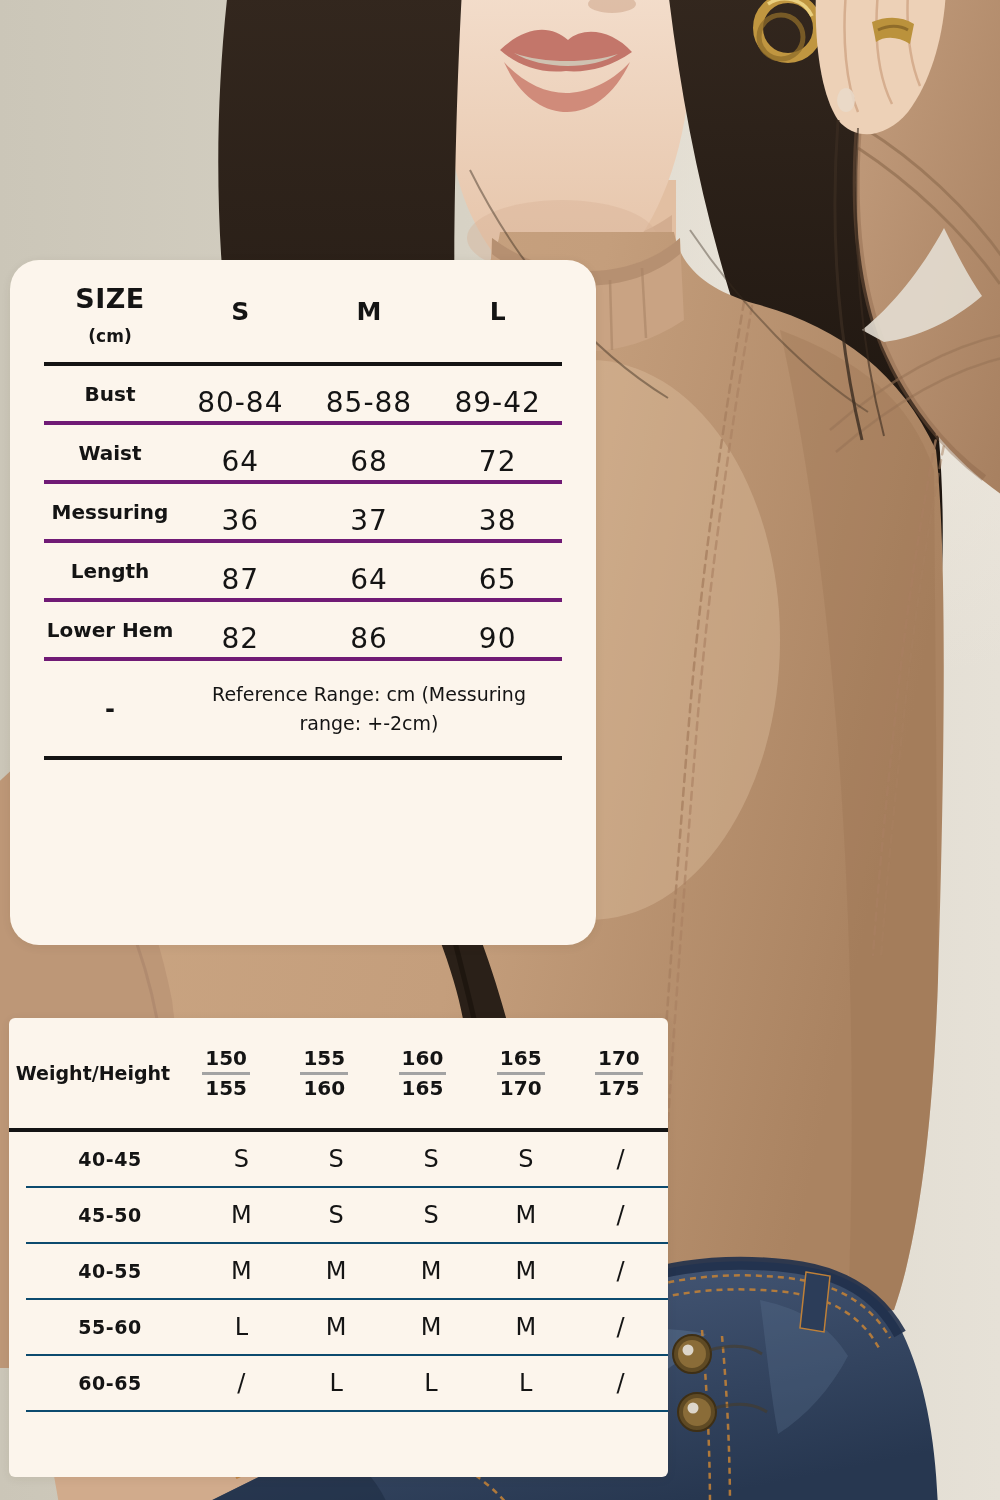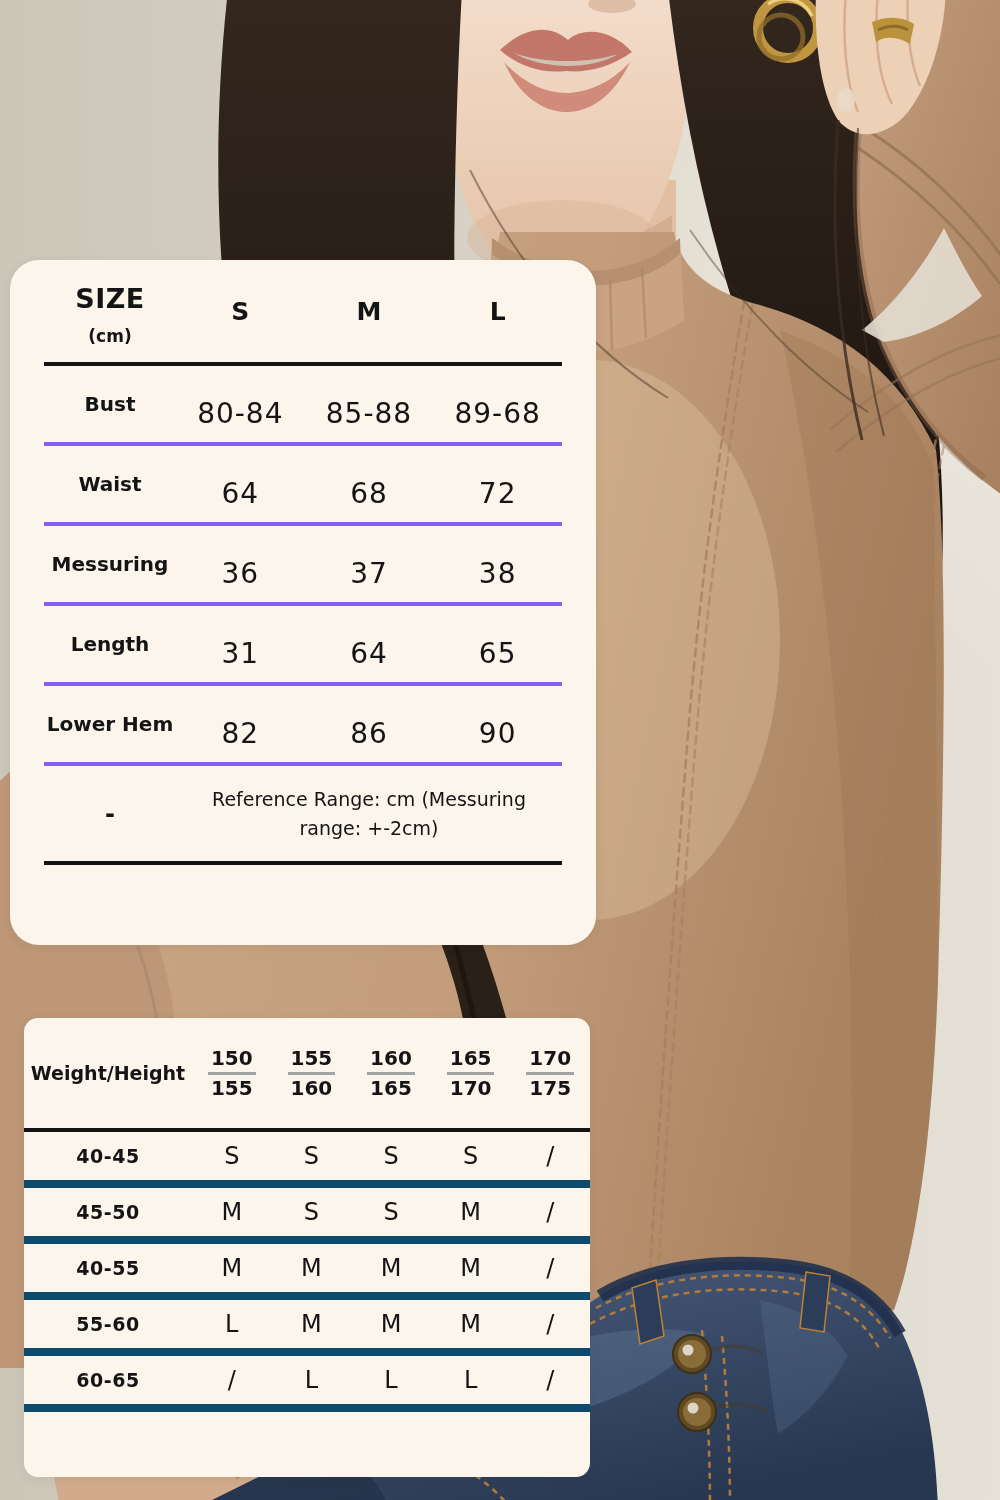--- a/index.html
+++ b/index.html
@@ -10,36 +10,36 @@
     font-family:"DejaVu Sans","Liberation Sans",sans-serif;
     color:#141414;
   }
   .photo-svg { position:absolute; left:0; top:0; width:1000px; height:1500px; }
 
   .panel {
     position:absolute; background:#fcf5ec; border-radius:29px;
     box-shadow:0 2px 10px rgba(60,45,30,0.08);
   }
   .panel-size { left:10px; top:260px; width:586px; height:685px; }
-  .panel-fit  { left:24px;  top:1018px; width:566px; height:459px; border-radius:14px; }
+  .panel-fit  { left:9px;  top:1018px; width:659px; height:459px; border-radius:6px; }
 
   .size-inner { margin:0 34px; }
 
   .size-head {
     display:grid; grid-template-columns:132px 1fr 1fr 1fr;
     height:106px; align-items:center; border-bottom:4px solid #141414;
   }
   .size-corner { text-align:center; line-height:1.1; padding-top:8px; }
   .size-title { font-size:27px; font-weight:700; letter-spacing:0.5px; }
   .size-unit  { font-size:17px; font-weight:700; margin-top:13px; }
   .size-colhead { text-align:center; font-size:25px; font-weight:700; }
 
   .size-row {
     display:grid; grid-template-columns:132px 1fr 1fr 1fr;
-    height:80px; align-items:center; border-bottom:4px solid #8b5cf6;
+    height:59px; align-items:center; border-bottom:4px solid #701a75;
   }
   .size-row-label { text-align:center; font-size:20px; font-weight:700; }
   .size-val { text-align:center; font-size:28px; font-weight:400; letter-spacing:1px;margin-top:18px; }
 
   .size-foot {
     display:grid; grid-template-columns:132px 1fr;
     min-height:99px; align-items:center; border-bottom:4px solid #141414;
   }
   .foot-dash { text-align:center; font-size:24px; font-weight:700; }
   .foot-text { text-align:center; font-size:19px; line-height:1.5; padding:12px 4px; }
@@ -48,21 +48,21 @@
     display:grid; grid-template-columns:168px repeat(5,1fr);
     height:114px; align-items:center; border-bottom:4px solid #141414;
   }
   .fit-corner { text-align:center; font-size:19px; font-weight:700; }
   .fit-frac { text-align:center; font-size:20px; font-weight:700; line-height:1.3; }
   .fit-frac-top { display:inline-block; border-bottom:3px solid #a3a3a3; padding:0 3px 1px; }
   .fit-frac-bot { display:block; }
 
   .fit-row {
     display:grid; grid-template-columns:168px repeat(5,1fr);
-    height:56px; align-items:center; border-bottom:8px solid #0c4a6e;
+    height:56px; align-items:center; border-bottom:2px solid #0c4a6e;margin-left:17px;
   }
   .fit-row-label { text-align:center; font-size:19px; font-weight:700; letter-spacing:0.5px; }
   .fit-val { text-align:center; font-size:24px; font-weight:400; }
 </style>
 </head>
 <body>
 
 <div class="stage">
 
   <svg class="photo-svg" viewBox="0 0 1000 1500" preserveAspectRatio="none" aria-hidden="true">
@@ -206,37 +206,37 @@
         </div>
       <div class="size-colhead">S</div>
           <div class="size-colhead">M</div>
           <div class="size-colhead">L</div>
         </div>
       <div id="size-body">
           <div class="size-row">
             <div class="size-row-label">Bust</div>
             <div class="size-val">80-84</div>
             <div class="size-val">85-88</div>
-            <div class="size-val">89-68</div>
+            <div class="size-val">89-42</div>
           </div>
           <div class="size-row">
             <div class="size-row-label">Waist</div>
             <div class="size-val">64</div>
             <div class="size-val">68</div>
             <div class="size-val">72</div>
           </div>
           <div class="size-row">
             <div class="size-row-label">Messuring</div>
             <div class="size-val">36</div>
             <div class="size-val">37</div>
             <div class="size-val">38</div>
           </div>
           <div class="size-row">
             <div class="size-row-label">Length</div>
-            <div class="size-val">31</div>
+            <div class="size-val">87</div>
             <div class="size-val">64</div>
             <div class="size-val">65</div>
           </div>
           <div class="size-row">
             <div class="size-row-label">Lower Hem</div>
             <div class="size-val">82</div>
             <div class="size-val">86</div>
             <div class="size-val">90</div>
           </div>
         </div>

